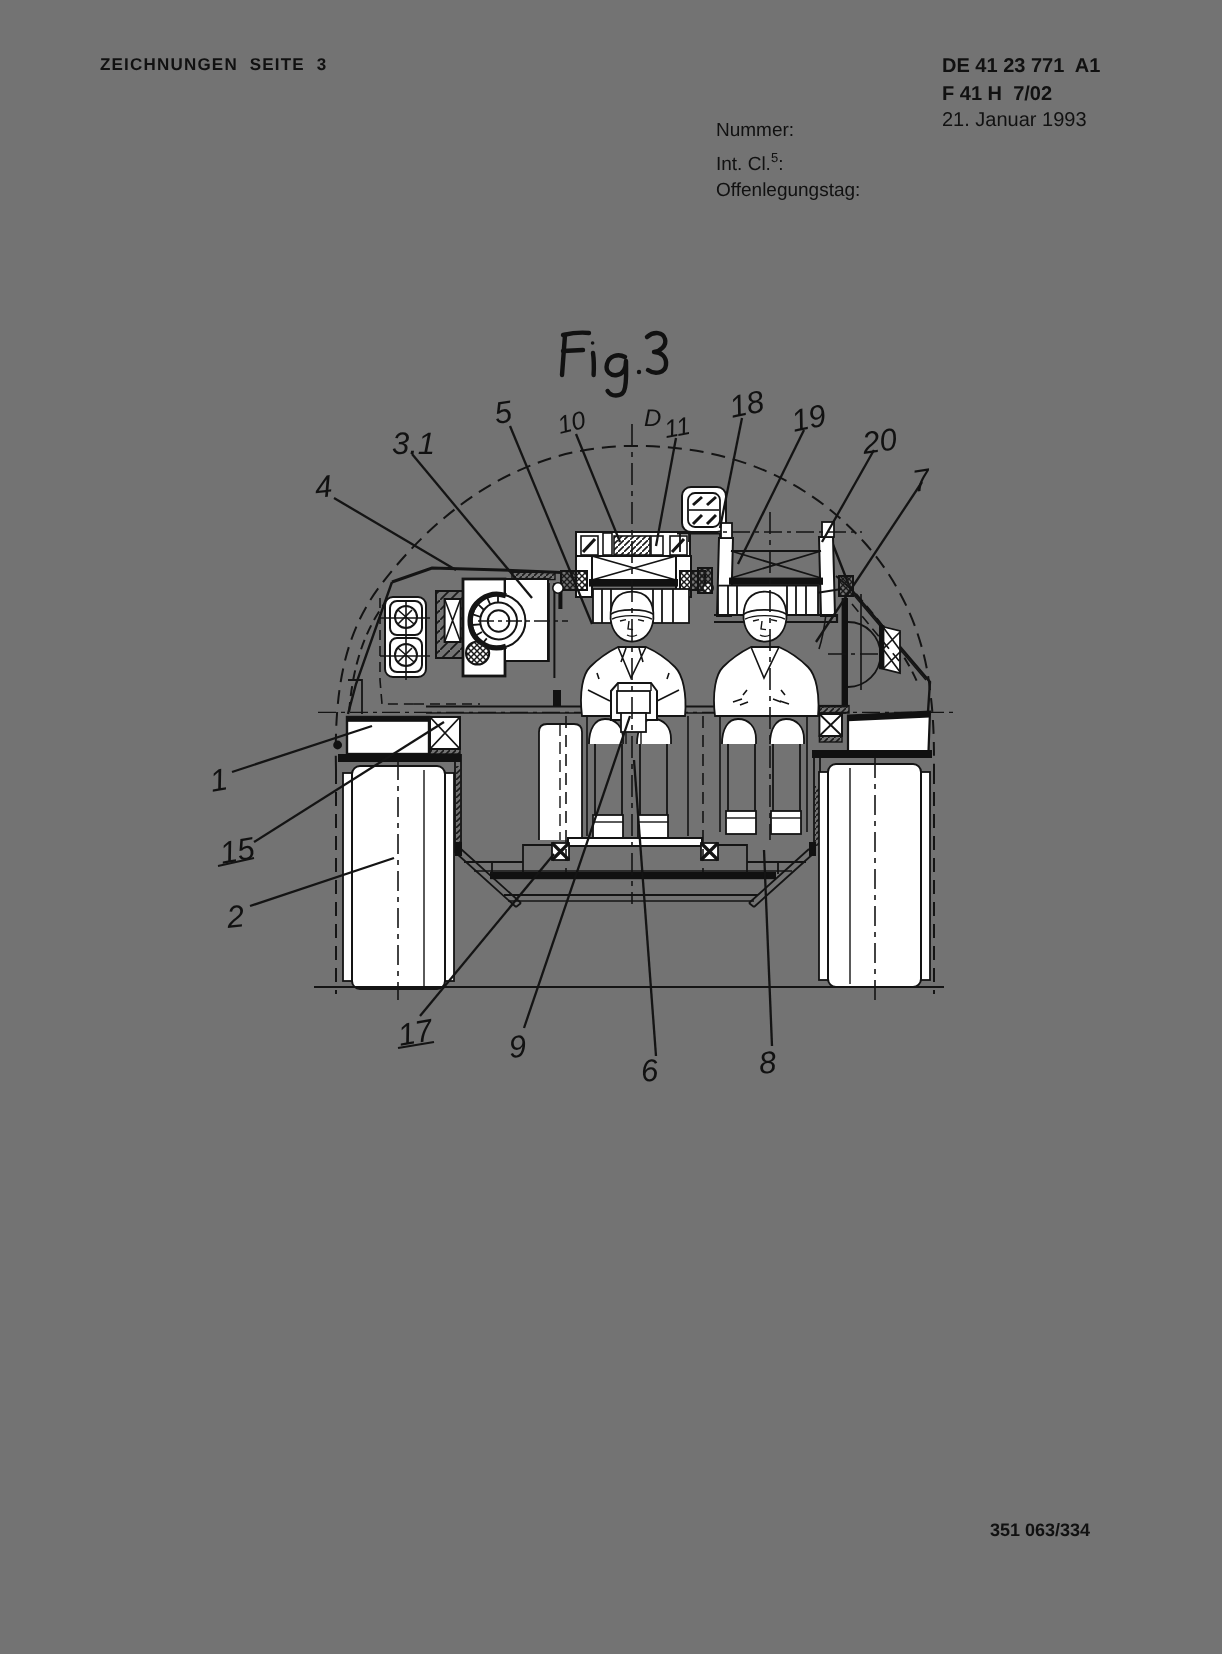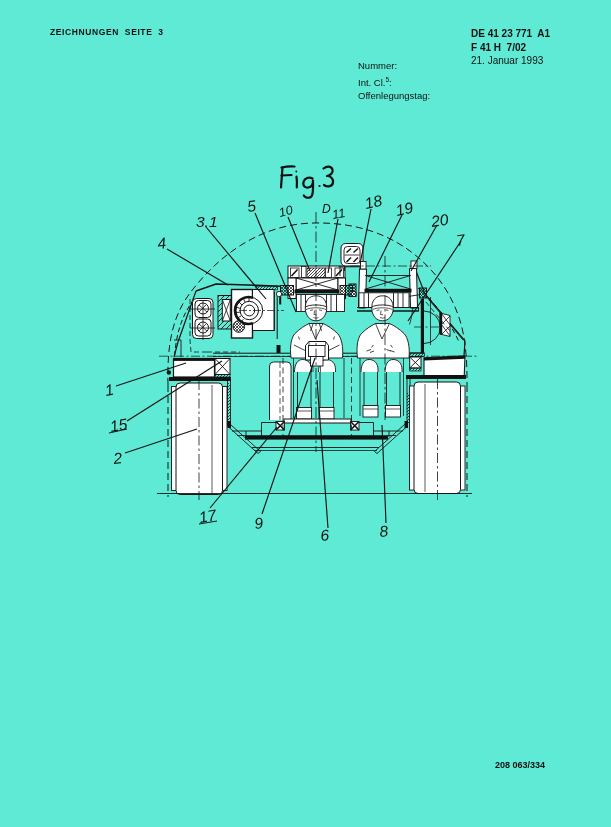--- a/index.html
+++ b/index.html
@@ -1,25 +1,25 @@
 <!DOCTYPE html>
 <html><head>
 <meta charset="utf-8">
 <style>
 html,body{margin:0;padding:0;background:#fff;}
-#page{position:relative;width:611px;height:827px;background:#5eead4;overflow:hidden;}
+#page{position:relative;width:611px;height:827px;background:#737373;overflow:hidden;}
 .hdr{position:absolute;font-family:"Liberation Sans",sans-serif;color:#111;}
 </style>
 </head>
 <body>
 <div id="page">
 <div class="hdr" style="left:50px;top:27px;font-size:8.5px;font-weight:bold;letter-spacing:0.6px;">ZEICHNUNGEN&nbsp; SEITE&nbsp; 3</div>
 <div class="hdr" style="left:358px;top:27px;font-size:9.5px;line-height:13.5px;margin-top:32px;">Nummer:<br>Int. Cl.<sup style="font-size:6.5px;">5</sup>:<br>Offenlegungstag:</div>
 <div class="hdr" style="left:471px;top:27px;font-size:10px;line-height:13.5px;"><b>DE&nbsp;41&nbsp;23&nbsp;771&nbsp; A1</b><br><b>F&nbsp;41&nbsp;H&nbsp; 7/02</b><br>21.&nbsp;Januar&nbsp;1993</div>
-<div class="hdr" style="left:495px;top:760px;font-size:9px;font-weight:bold;">208 063/334</div>
+<div class="hdr" style="left:495px;top:760px;font-size:9px;font-weight:bold;">351 063/334</div>
 <svg id="fig" width="611" height="827" viewBox="0 0 611 827" style="position:absolute;left:0;top:0;" fill="none" stroke="#141414" stroke-width="1">
 <defs>
 <pattern id="xh" width="3" height="3" patternUnits="userSpaceOnUse">
 <path d="M0,3 L3,0 M0,0 L3,3" stroke="#1a1a1a" stroke-width="0.75"></path>
 </pattern>
 <pattern id="h45" width="5" height="5" patternUnits="userSpaceOnUse">
 <path d="M-1,6 L6,-1" stroke="#1a1a1a" stroke-width="0.9"></path>
 </pattern>
 <pattern id="h45d" width="3" height="3" patternUnits="userSpaceOnUse">
 <path d="M-1,4 L4,-1" stroke="#1a1a1a" stroke-width="0.8"></path>

